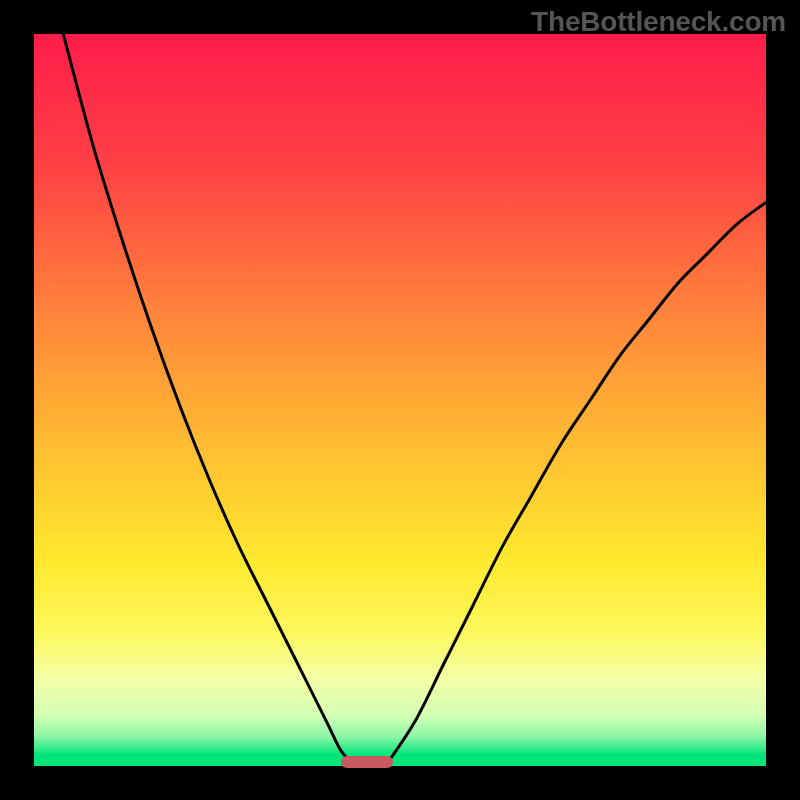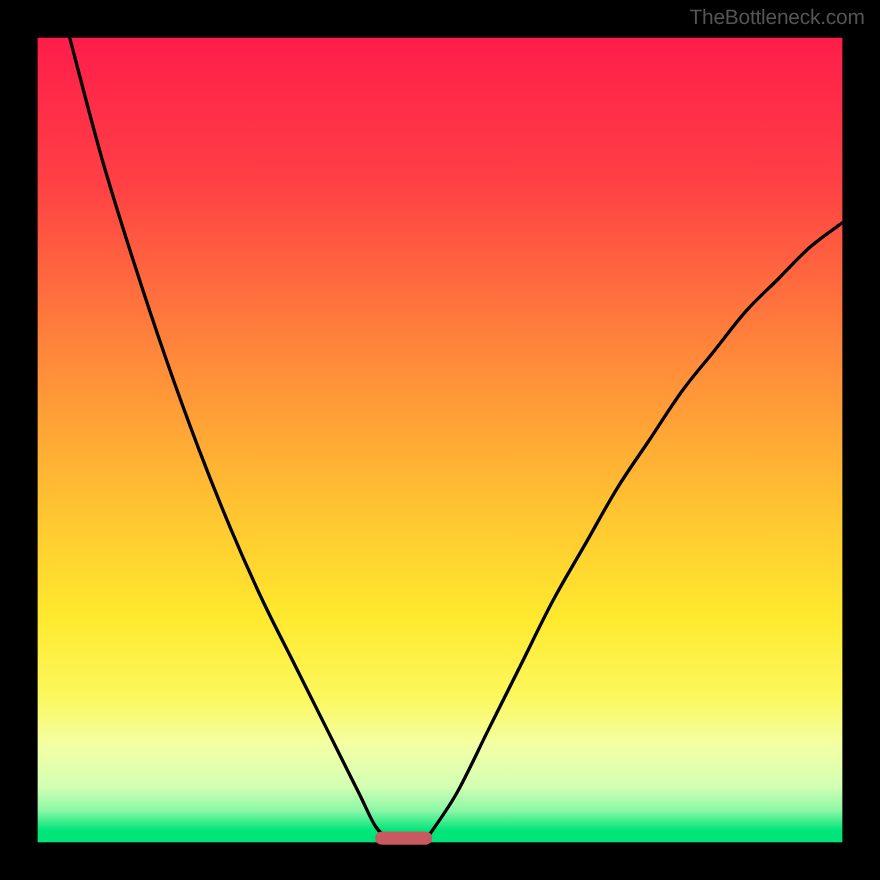--- a/index.html
+++ b/index.html
@@ -25,22 +25,22 @@
     }
     .gradient-bg {
       position: absolute;
       inset: 0;
     }
     .watermark {
       position: absolute;
       top: 6px;
       right: 14px;
       color: #555;
-      font-size: 19px;
-      font-weight: 400;
+      font-size: 28px;
+      font-weight: 700;
       letter-spacing: -0.2px;
     }
     .curve-svg {
       position: absolute;
       inset: 0;
     }
     .marker {
       position: absolute;
       background: #c85a5f;
       border-radius: 6px;

